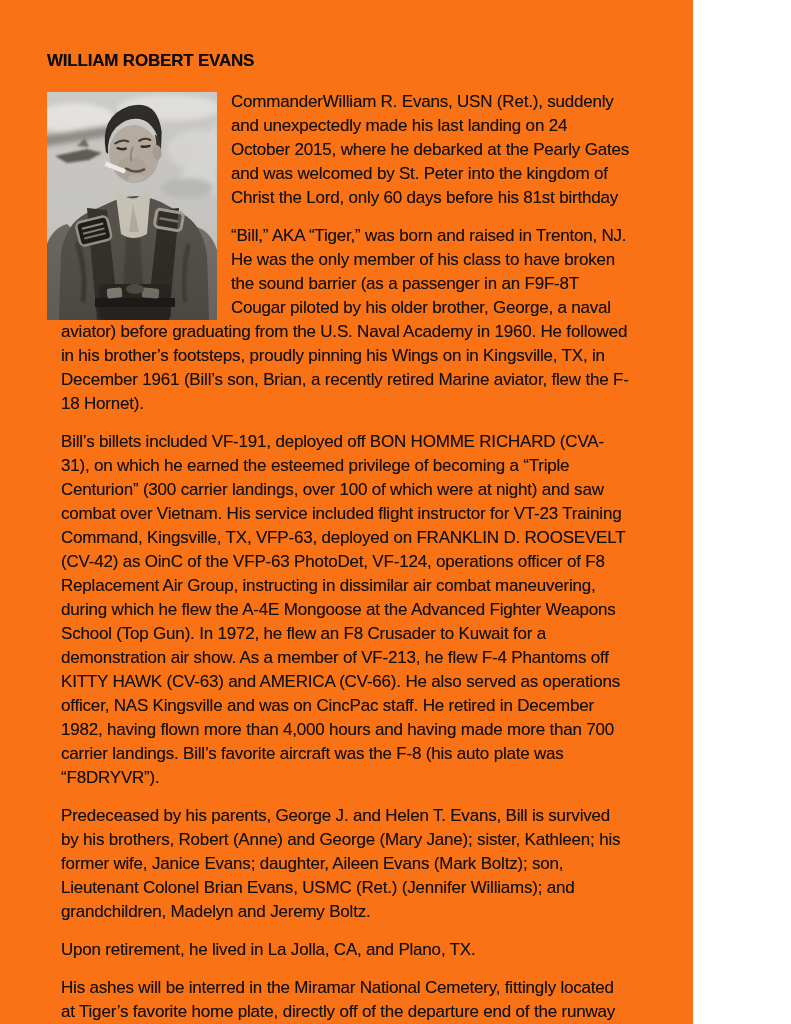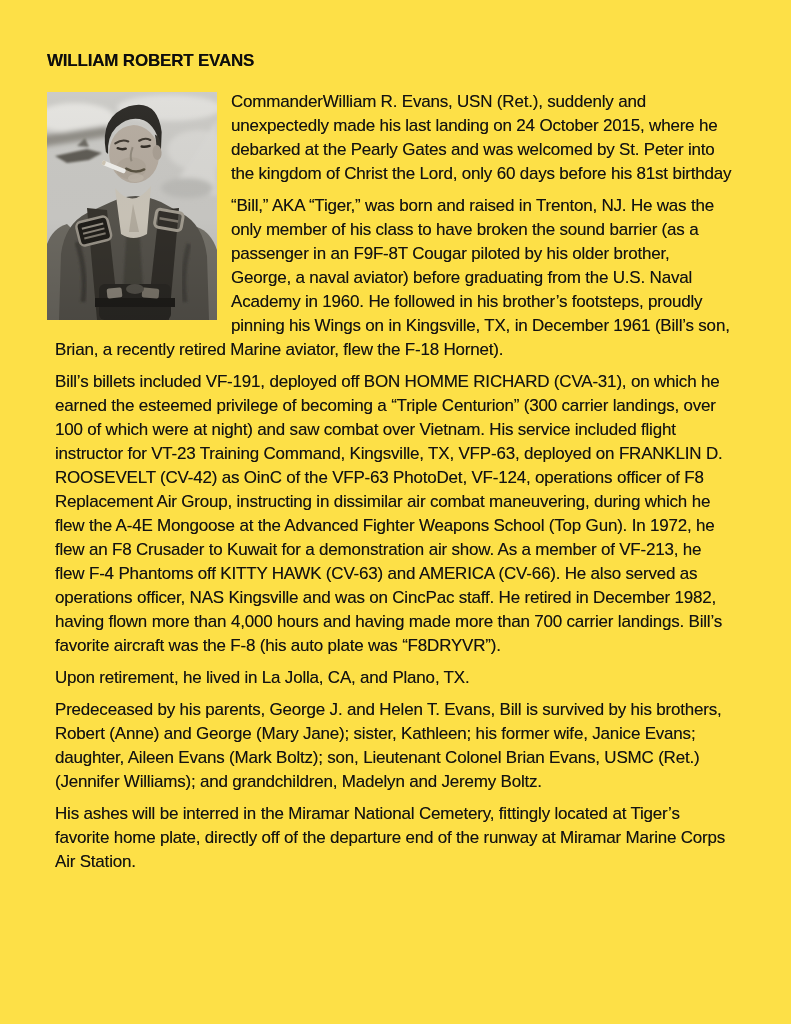--- a/index.html
+++ b/index.html
@@ -9,41 +9,41 @@
   }
   body {
     width: 791px;
     height: 1024px;
     font-family: "Liberation Sans", sans-serif;
     color: #121212;
     overflow: hidden;
   }
   .page {
     box-sizing: border-box;
-    width: 791px;
+    width: 693px;
     height: 1024px;
     padding: 49px 49px 0 47px;
-    background: #fde047;
+    background: #f97316;
   }
   .doc-title {
     margin: 0 0 17px 0;
     font-size: 17px;
     line-height: 24px;
     font-weight: bold;
     letter-spacing: -0.2px;
     color: #0d0d0d;
     text-shadow: 0 0 0.5px rgba(0,0,0,0.5);
   }
   .article {
     font-size: 17px;
     line-height: 24px;
     letter-spacing: -0.2px;
     text-shadow: 0 0 0.6px rgba(0,0,0,0.45);
   }
-  .article p { margin: 8px; }
+  .article p { margin: 14px; }
   .photo-figure {
     float: left;
     width: 170px;
     height: 228px;
     margin: 2px 14px 0 0;
     padding: 0;
   }
   .photo-figure svg { display: block; width: 170px; height: 228px; }
   .footer-credit {
     margin-top: 24px !important;
@@ -141,19 +141,19 @@
         <rect x="95" y="196" width="17" height="10" rx="2" fill="#7f796e" transform="rotate(5 103 201)"></rect>
         <ellipse cx="88" cy="197" rx="9" ry="5" fill="#55524b"></ellipse>
 
         <rect x="0" y="0" width="170" height="228" fill="url(#grade)"></rect>
       </svg>
     </figure>
 
     <p>CommanderWilliam R. Evans, USN (Ret.), suddenly and unexpectedly made his last landing on 24 October 2015, where he debarked at the Pearly Gates and was welcomed by St. Peter into the kingdom of Christ the Lord, only 60 days before his 81st birthday</p>
     <p>“Bill,” AKA “Tiger,” was born and raised in Trenton, NJ. He was the only member of his class to have broken the sound barrier (as a passenger in an F9F-8T Cougar piloted by his older brother, George, a naval aviator) before graduating from the U.S. Naval Academy in 1960. He followed in his brother’s footsteps, proudly pinning his Wings on in Kingsville, TX, in December 1961 (Bill’s son, Brian, a recently retired Marine aviator, flew the F-18 Hornet).</p>
     <p>Bill’s billets included VF-191, deployed off BON HOMME RICHARD (CVA-31), on which he earned the esteemed privilege of becoming a “Triple Centurion” (300 carrier landings, over 100 of which were at night) and saw combat over Vietnam. His service included flight instructor for VT-23 Training Command, Kingsville, TX, VFP-63, deployed on FRANKLIN D. ROOSEVELT (CV-42) as OinC of the VFP-63 PhotoDet, VF-124, operations officer of F8 Replacement Air Group, instructing in dissimilar air combat maneuvering, during which he flew the A-4E Mongoose at the Advanced Fighter Weapons School (Top Gun). In 1972, he flew an F8 Crusader to Kuwait for a demonstration air show. As a member of VF-213, he flew F-4 Phantoms off KITTY HAWK (CV-63) and AMERICA (CV-66). He also served as operations officer, NAS Kingsville and was on CincPac staff. He retired in December 1982, having flown more than 4,000 hours and having made more than 700 carrier landings. Bill’s favorite aircraft was the F-8 (his auto plate was “F8DRYVR”).</p>
+    <p>Predeceased by his parents, George J. and Helen T. Evans, Bill is survived by his brothers, Robert (Anne) and George (Mary Jane); sister, Kathleen; his former wife, Janice Evans; daughter, Aileen Evans (Mark Boltz); son, Lieutenant Colonel Brian Evans, USMC (Ret.) (Jennifer Williams); and grandchildren, Madelyn and Jeremy Boltz.</p>
     <p>Upon retirement, he lived in La Jolla, CA, and Plano, TX.</p>
-    <p>Predeceased by his parents, George J. and Helen T. Evans, Bill is survived by his brothers, Robert (Anne) and George (Mary Jane); sister, Kathleen; his former wife, Janice Evans; daughter, Aileen Evans (Mark Boltz); son, Lieutenant Colonel Brian Evans, USMC (Ret.) (Jennifer Williams); and grandchildren, Madelyn and Jeremy Boltz.</p>
     <p>His ashes will be interred in the Miramar National Cemetery, fittingly located at Tiger’s favorite home plate, directly off of the departure end of the runway at Miramar Marine Corps Air Station.</p>
 
   </div>
 
 </div>
 
 </body></html>

